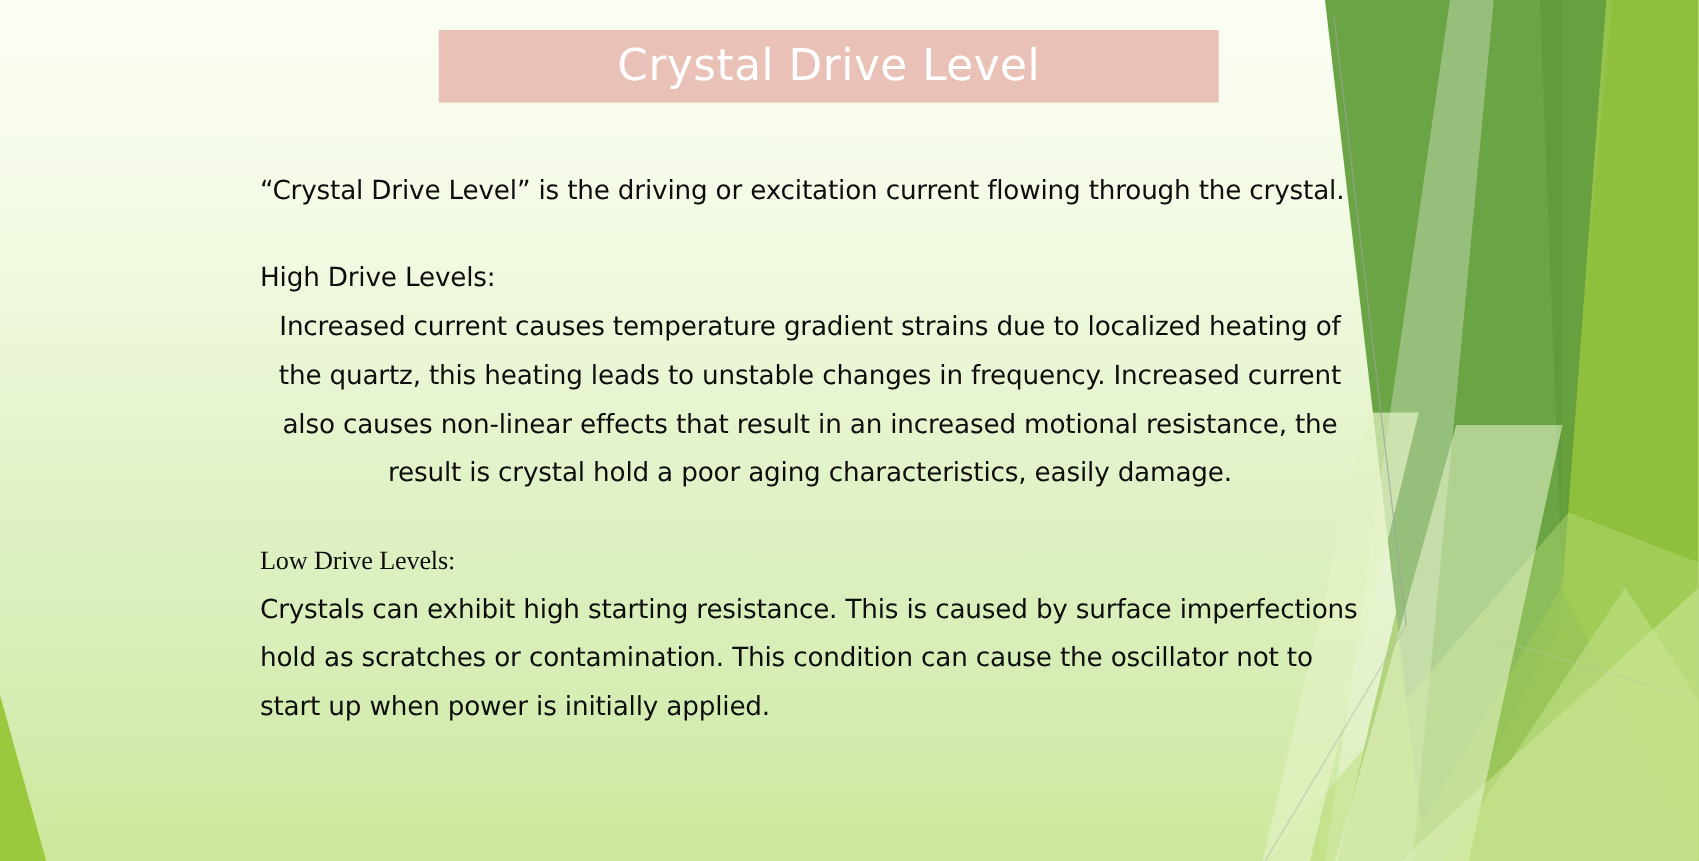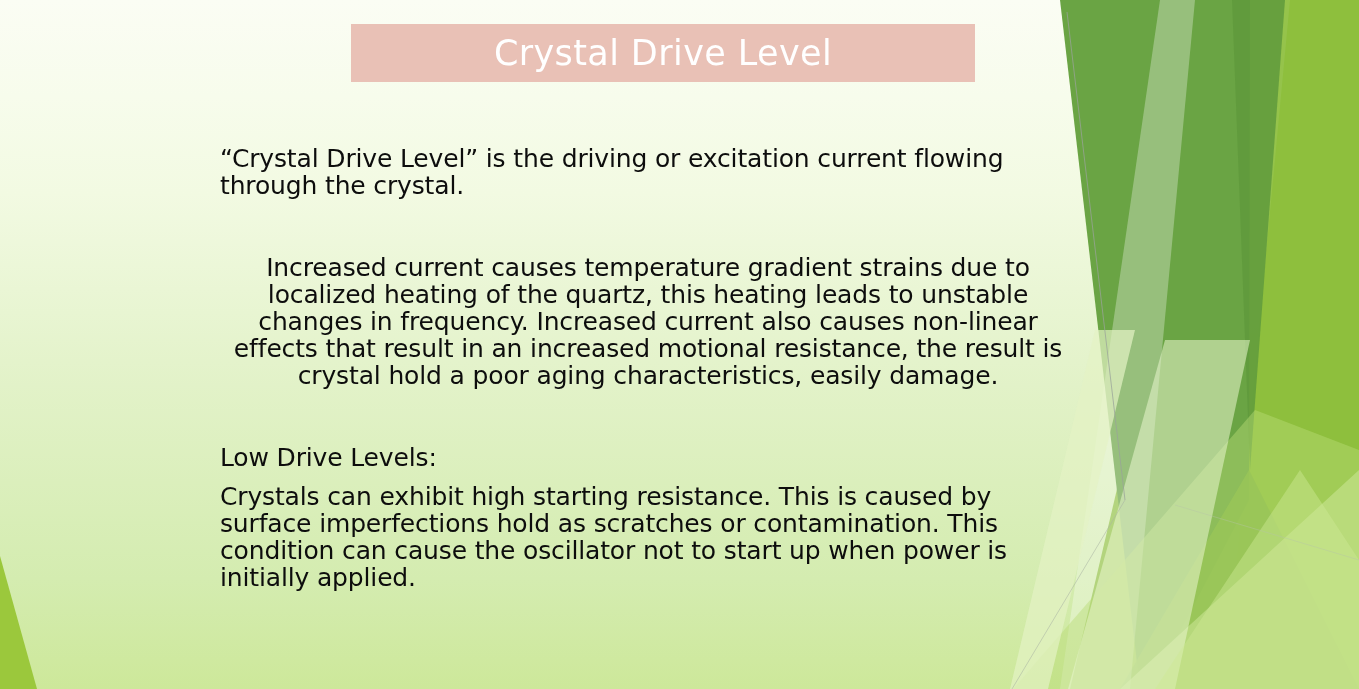--- a/index.html
+++ b/index.html
@@ -59,25 +59,25 @@
   
   #body-block {
     position: absolute;
     left: 208px;
     top: 133px;
     width: 880px;
   }
 
   .para {
     color: #0d0d0d;
-    font-size: 25px;
-    line-height: 27px;
+    font-size: 21px;
+    line-height: 39px;
     font-weight: 400;
     letter-spacing: -0.15px;
-    margin: 12px;
+    margin: 0;
     white-space: pre-wrap;
   }
 
   .para-gap {
     height: 31px;
   }
 </style>
 </head>
 <body>
 
@@ -114,19 +114,20 @@
     <line x1="1175" y1="505" x2="1359" y2="560" stroke="#b6c3a8" stroke-width="1" opacity="0.40"></line>
   </svg>
 
   <div id="title-banner" style="background-color: rgb(233, 193, 182); text-align: right;">
     <span id="title-text" style="color: rgb(255, 255, 255);">Crystal Drive Level</span>
   </div>
 
   <div id="body-block">
     <p class="para" style="color: rgb(13, 13, 13);">“Crystal Drive Level” is the driving or excitation current flowing through the crystal.</p>
     <div class="para-gap"></div>
+    <p class="para" style="color: rgb(13, 13, 13);">High Drive Levels:</p>
     <p class="para" style="color: rgb(13, 13, 13); text-align: center;">Increased current causes temperature gradient strains due to localized heating of the quartz, this heating leads to unstable changes in frequency. Increased current also causes non-linear effects that result in an increased motional resistance, the result is crystal hold a poor aging characteristics, easily damage.</p>
     <div class="para-gap"></div>
-    <p class="para" style="color: rgb(13, 13, 13);">Low Drive Levels:</p>
+    <p class="para" style="color: rgb(13, 13, 13); font-family: Liberation Serif, serif;">Low Drive Levels:</p>
     <p class="para" style="color: rgb(13, 13, 13);">Crystals can exhibit high starting resistance. This is caused by surface imperfections hold as scratches or contamination. This condition can cause the oscillator not to start up when power is initially applied.</p>
   </div>
 
 </div>
 
 </body></html>

